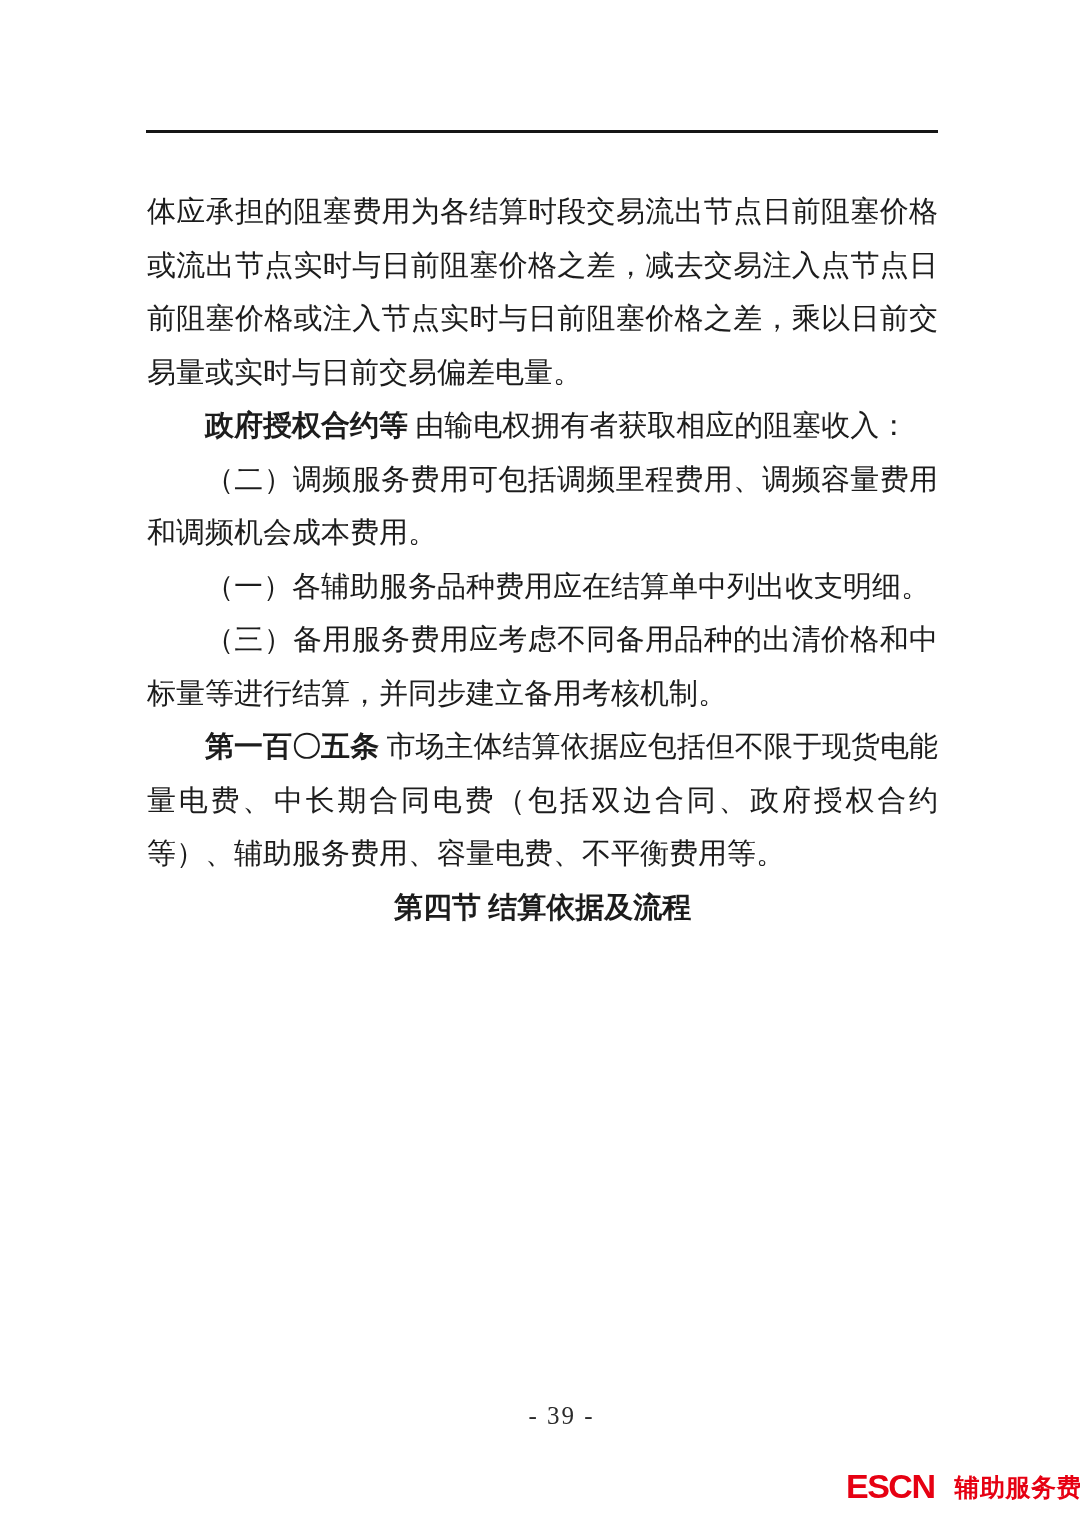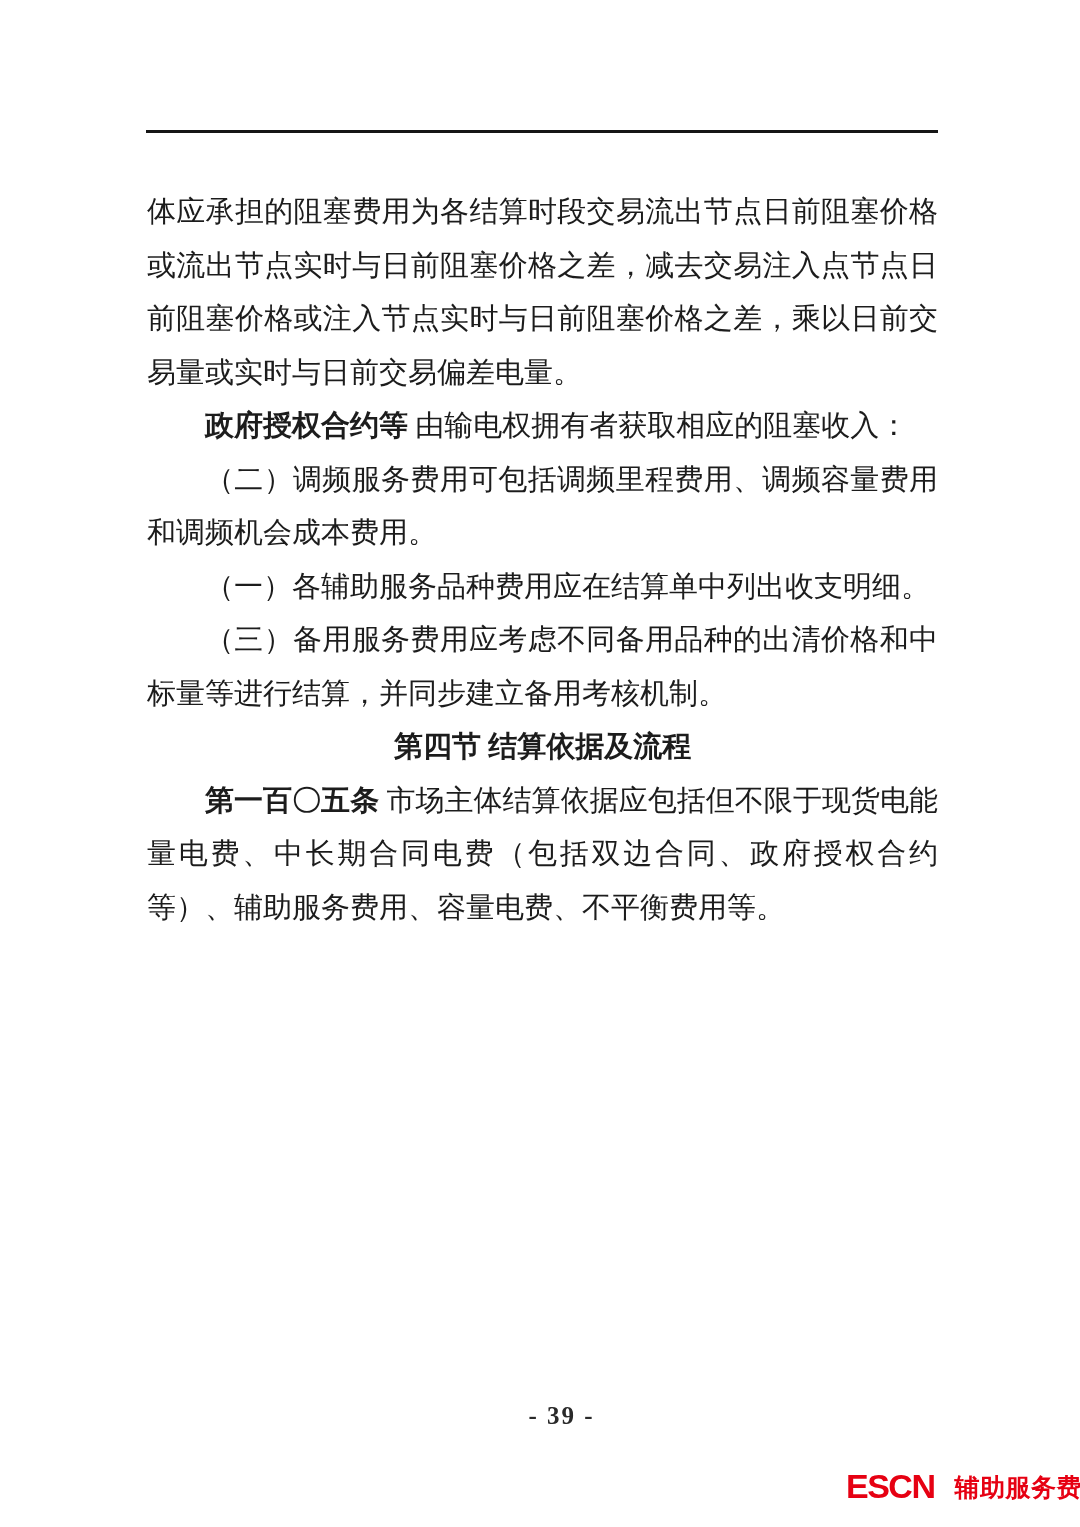--- a/index.html
+++ b/index.html
@@ -49,21 +49,20 @@
   .b { font-weight: bold; }
   .footer {
     position: absolute;
     left: 166px;
     top: 1402px;
     width: 791px;
     text-align: center;
     font-size: 25px;
     letter-spacing: 2px;
     color: #2a2a2a;
-    font-weight: bold;
   }
   .watermark {
     position: absolute;
     left: 846px;
     top: 1468px;
     height: 36px;
     display: flex;
     align-items: center;
     gap: 20px;
     white-space: nowrap;
@@ -88,22 +87,22 @@
 <body>
 
 <div class="page">
   <div class="header-rule"></div>
   <main class="content" id="content">
       <p class="para body"><span>体应承担的阻塞费用为各结算时段交易流出节点日前阻塞价格或流出节点实时与日前阻塞价格之差，减去交易注入点节点日前阻塞价格或注入节点实时与日前阻塞价格之差，乘以日前交易量或实时与日前交易偏差电量。</span></p>
       <p class="para body indent"><span class="b">政府授权合约等</span><span> 由输电权拥有者获取相应的阻塞收入：</span></p>
       <p class="para body indent"><span>（二）调频服务费用可包括调频里程费用、调频容量费用和调频机会成本费用。</span></p>
       <p class="para body indent"><span>（一）各辅助服务品种费用应在结算单中列出收支明细。</span></p>
       <p class="para body indent"><span>（三）备用服务费用应考虑不同备用品种的出清价格和中标量等进行结算，并同步建立备用考核机制。</span></p>
+      <p class="para body indent"><span class="b">第一百〇五条</span><span> 市场主体结算依据应包括但不限于现货电能量电费、中长期合同电费（包括双边合同、政府授权合约等）、辅助服务费用、容量电费、不平衡费用等。</span></p>
       <p class="para heading"><span class="b">第四节 结算依据及流程</span></p>
-      <p class="para body indent"><span class="b">第一百〇五条</span><span> 市场主体结算依据应包括但不限于现货电能量电费、中长期合同电费（包括双边合同、政府授权合约等）、辅助服务费用、容量电费、不平衡费用等。</span></p>
     </main>
   <div class="footer">
     <span>- 39 -</span>
   </div>
   <div class="watermark" style="color: rgb(230, 0, 18);">
     <span class="wm-latin">ESCN</span>
     <span class="wm-cjk">辅助服务费用</span>
   </div>
 </div>
 

